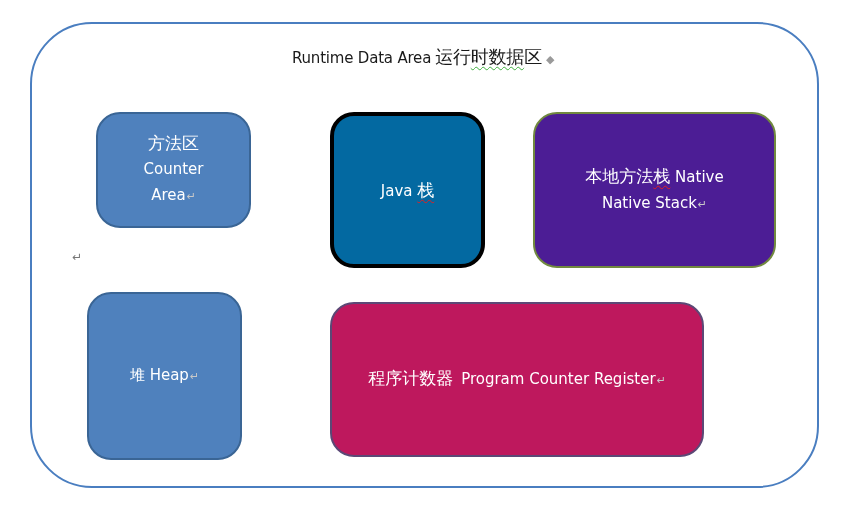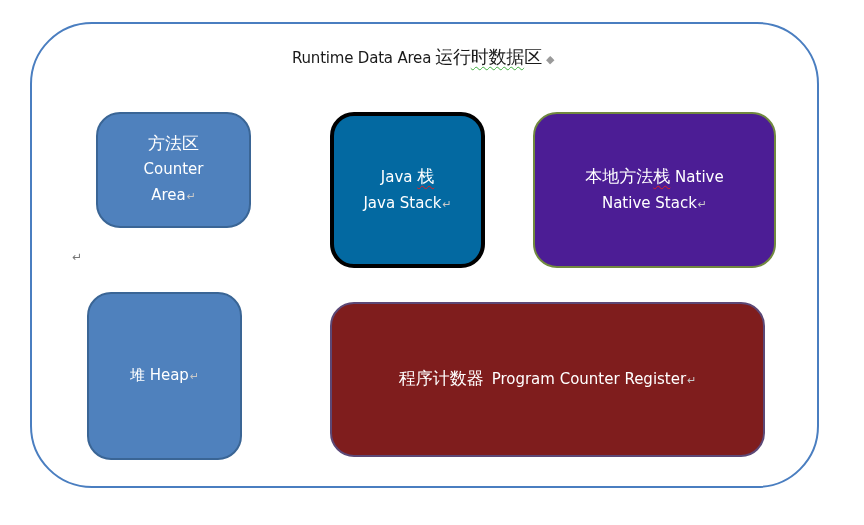--- a/index.html
+++ b/index.html
@@ -83,22 +83,22 @@
     .b-native {
       left: 533px; top: 112px; width: 243px; height: 156px;
       background: #4c1d95; border: 2px solid #71893F;
       font-size: 15px;
     }
     .b-heap {
       left: 87px; top: 292px; width: 155px; height: 168px;
       background: #4F81BD; border: 2px solid #3A6595;
     }
     .b-pc {
-      left: 330px; top: 302px; width: 435px; height: 155px;
-      background: #7f1d1d; border: 2px solid #5C4876;
+      left: 330px; top: 302px; width: 374px; height: 155px;
+      background: #be185d; border: 2px solid #5C4876;
       justify-content: center;
     }
     .left-mark {
       position: absolute;
       left: 72px;
       top: 250px;
       color: #777;
       font-size: 12px;
     }
   </style>
@@ -114,21 +114,20 @@
 <div class="left-mark">↵</div>
 
 <div class="box b-method">
   <div class="line cnline">方法区</div>
   <div class="line">Counter</div>
   <div class="line"><span>Area</span><span class="ret">↵</span></div>
 </div>
 
 <div class="box b-java">
   <div class="line"><span>Java </span><span class="cnline wavy-red">栈</span></div>
-  <div class="line"><span>Java Stack</span><span class="ret">↵</span></div>
 </div>
 
 <div class="box b-native">
   <div class="line"><span class="cnline">本地方法</span><span class="cnline wavy-red">栈</span><span> Native</span></div>
   <div class="line"><span>Native Stack</span><span class="ret">↵</span></div>
 </div>
 
 <div class="box b-heap">
   <div class="line"><span>堆 Heap</span><span class="ret">↵</span></div>
 </div>

